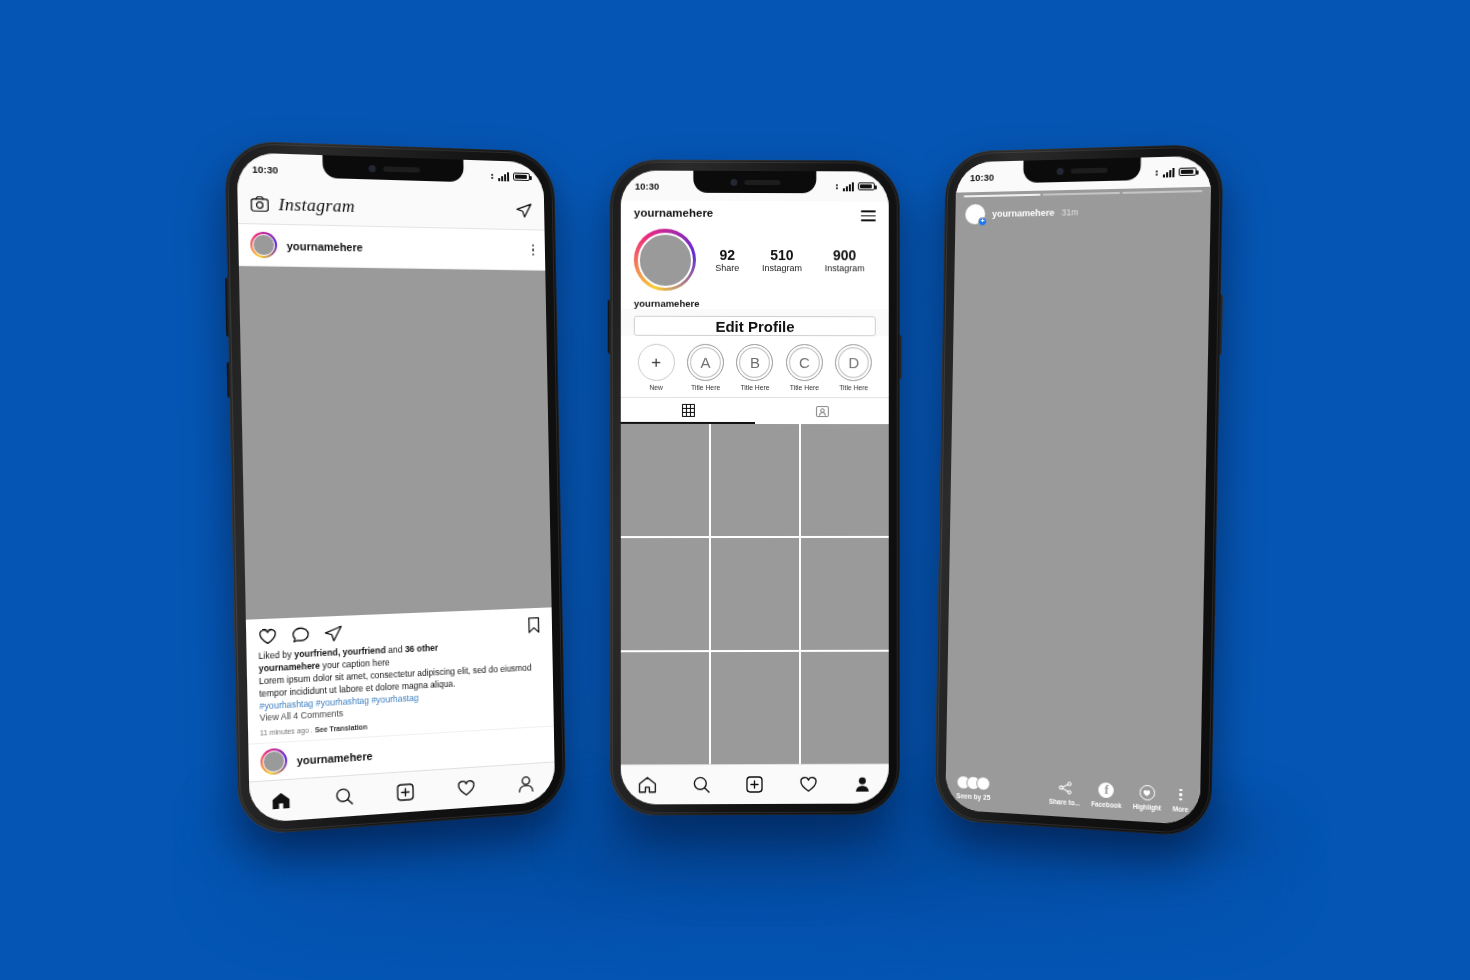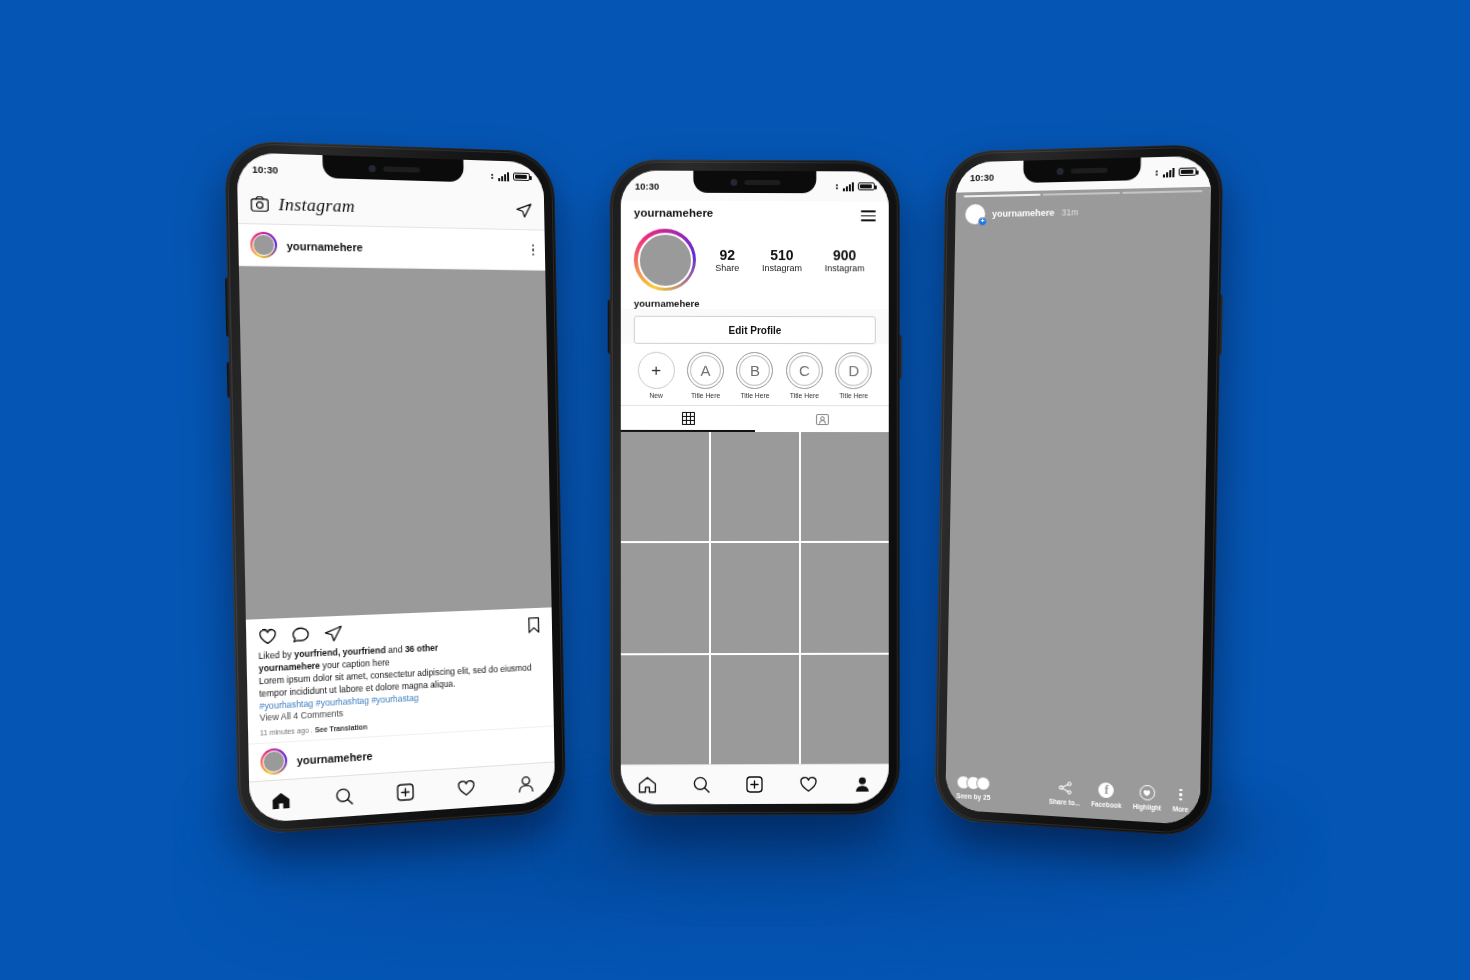--- a/index.html
+++ b/index.html
@@ -148,22 +148,22 @@
     width:62px;height:62px;border-radius:50%;flex:none;
     background:conic-gradient(from 200deg,#f9ce34,#ee2a7b,#6228d7,#f9ce34);
     display:flex;align-items:center;justify-content:center;
   }
   .avatar-big .inner{width:55px;height:55px;border-radius:50%;background:#9a9a9a;border:2px solid #fff;}
   .stat-group{display:flex;flex:1;justify-content:space-around;padding-left:8px;}
   .stat{text-align:center;}
   .stat .num{font-size:14px;font-weight:700;color:#111;line-height:1.15;}
   .stat .lbl{font-size:9px;color:#222;}
   .p2-handle{font-size:9.5px;font-weight:700;color:#111;padding:5px 13px 0;background:#fff;}
-  .edit-btn{margin:7px 13px 0;height:28px;border:1px solid #cfcfcf;border-radius:3px;
-    display:flex;align-items:center;justify-content:center;font-size:10px;font-weight:600;color:#111;background:#fff;}
+  .edit-btn{margin:7px 13px 0;height:20px;border:1px solid #cfcfcf;border-radius:3px;
+    display:flex;align-items:center;justify-content:center;font-size:15px;font-weight:600;color:#111;background:#fff;}
   .highlights{display:flex;gap:0;justify-content:space-between;padding:8px 12px 6px;background:#fff;}
   .hl{display:flex;flex-direction:column;align-items:center;gap:3px;width:19%;}
   .hl-circle{
     width:37px;height:37px;border-radius:50%;border:1.4px solid #9b9b9b;
     display:flex;align-items:center;justify-content:center;
     font-size:15px;color:#6f6f6f;font-weight:400;background:#fff;
     box-shadow:inset 0 0 0 2px #fff, inset 0 0 0 3.2px #c9c9c9;
   }
   .hl-circle.new{box-shadow:none;border-color:#c9c9c9;color:#333;font-size:17px;}
   .hl-label{font-size:6.8px;color:#333;white-space:nowrap;}

